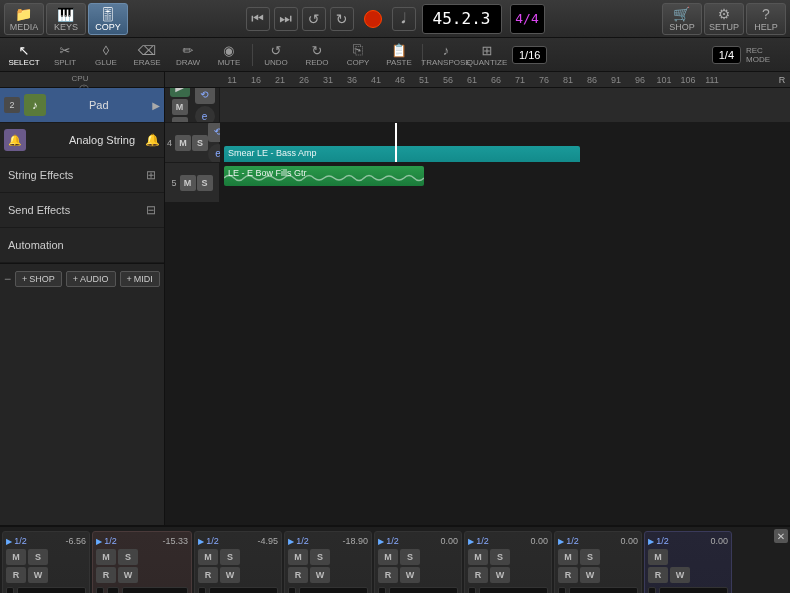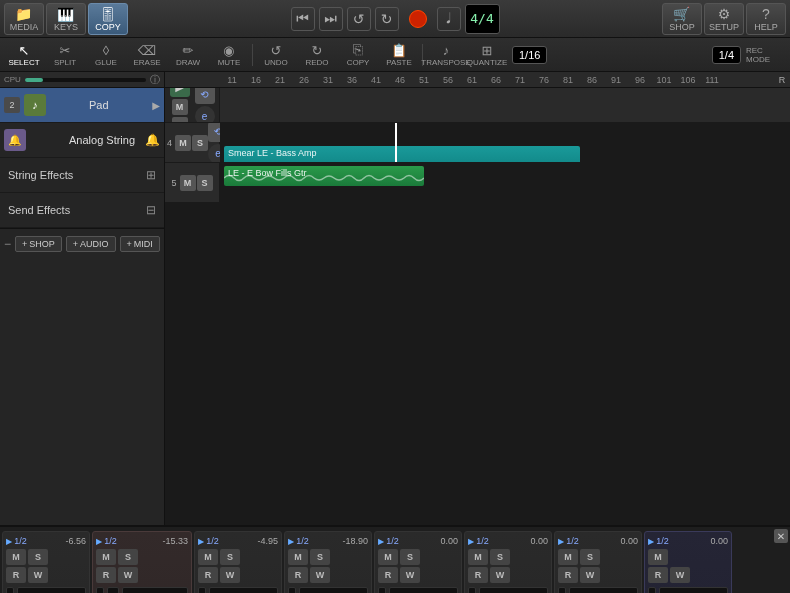--- a/index.html
+++ b/index.html
@@ -26,21 +26,21 @@
       margin: 0 4px;
     }
     .bpm-display {
       display: flex; align-items: center; justify-content: center;
       background: #000; border: 1px solid #555; border-radius: 3px;
       width: 90px; height: 30px; font-size: 13px; color: #fff; font-family: monospace;
     }
     .time-sig {
       display: flex; align-items: center; justify-content: center;
       background: #000; border: 1px solid #555; border-radius: 3px;
-      width: 35px; height: 30px; font-size: 13px; color: #86efac; font-family: monospace; margin-left: 2px;
+      width: 35px; height: 30px; font-size: 13px; color: #d946ef; font-family: monospace; margin-left: 2px;
     }
     .toolbar-spacer { flex: 1; }
     .record-btn {
       width: 18px; height: 18px; background: #cc2200; border-radius: 50%; border: 1px solid #ff4400;
       margin: 0 6px; cursor: pointer;
     }
 
     
     .second-toolbar {
       display: flex; align-items: center; height: 34px;
@@ -167,21 +167,21 @@
       background: #252525; border-right: 1px solid #1a1a1a;
       display: flex; align-items: center; justify-content: space-around; padding: 2px;
     }
     .lane-content {
       position: absolute; left: 55px; top: 0; right: 0; bottom: 0;
     }
 
     
     .cpu-bar {
       display: flex; align-items: center; padding: 2px 4px; height: 16px;
-      background: #2a2a2a; border-bottom: 1px solid #111;
+      background: #2a2a2a; border-bottom: 1px solid #111; flex-direction: column;
     }
     .cpu-label { font-size: 8px; color: #888; margin-right: 4px; }
     .cpu-track { flex: 1; height: 4px; background: #111; border-radius: 2px; }
     .cpu-fill { width: 15%; height: 100%; background: #4a8; border-radius: 2px; }
     .info-icon { font-size: 10px; color: #888; margin-left: 4px; cursor: pointer; }
 
     .section-icon { font-size: 12px; color: #888; margin-left: auto; }
 
     .add-track-row {
       height: 30px; display: flex; align-items: center; padding: 0 4px; gap: 4px;
@@ -211,20 +211,23 @@
   </div>
   <div class="toolbar-spacer"></div>
   <div style="display:flex;align-items:center;gap:4px">
     <div style="width:24px;height:24px;border:1px solid #555;border-radius:3px;display:flex;align-items:center;justify-content:center;cursor:pointer;color:#aaa;font-size:14px;">⏮</div>
     <div style="width:24px;height:24px;border:1px solid #555;border-radius:3px;display:flex;align-items:center;justify-content:center;cursor:pointer;color:#aaa;font-size:14px;">⏭</div>
     <div style="width:24px;height:24px;border:1px solid #555;border-radius:3px;display:flex;align-items:center;justify-content:center;cursor:pointer;color:#aaa;font-size:14px;">↺</div>
     <div style="width:24px;height:24px;border:1px solid #555;border-radius:3px;display:flex;align-items:center;justify-content:center;cursor:pointer;color:#aaa;font-size:14px;">↻</div>
     <div class="record-btn"></div>
     <div style="width:24px;height:24px;border:1px solid #555;border-radius:3px;display:flex;align-items:center;justify-content:center;cursor:pointer;color:#aaa;font-size:14px;">𝅘𝅥</div>
   </div>
+  <div class="time-display">
+    <span>45.2.3</span>
+  </div>
   <div class="time-sig">
     <span>4/4</span>
   </div>
   <div class="toolbar-spacer"></div>
   <div class="toolbar-btn">
     <span class="icon">🛒</span>
     <span>SHOP</span>
   </div>
   <div class="toolbar-btn">
     <span class="icon">⚙</span>
@@ -330,20 +333,23 @@
     <div class="section-label">
       <span class="lbl">String Effects</span>
       <span class="section-icon">⊞</span>
     </div>
 
     <div class="section-label">
       <span class="lbl">Send Effects</span>
       <span class="section-icon">⊟</span>
     </div>
 
+    <div class="section-label">
+      <span class="lbl">Automation</span>
+    </div>
 
     <div class="add-track-row">
       <span style="font-size:12px;color:#888;">−</span>
       <div class="add-btn">
         <span>+</span>
         <span>SHOP</span>
       </div>
       <div class="add-btn">
         <span>+</span>
         <span>AUDIO</span>

